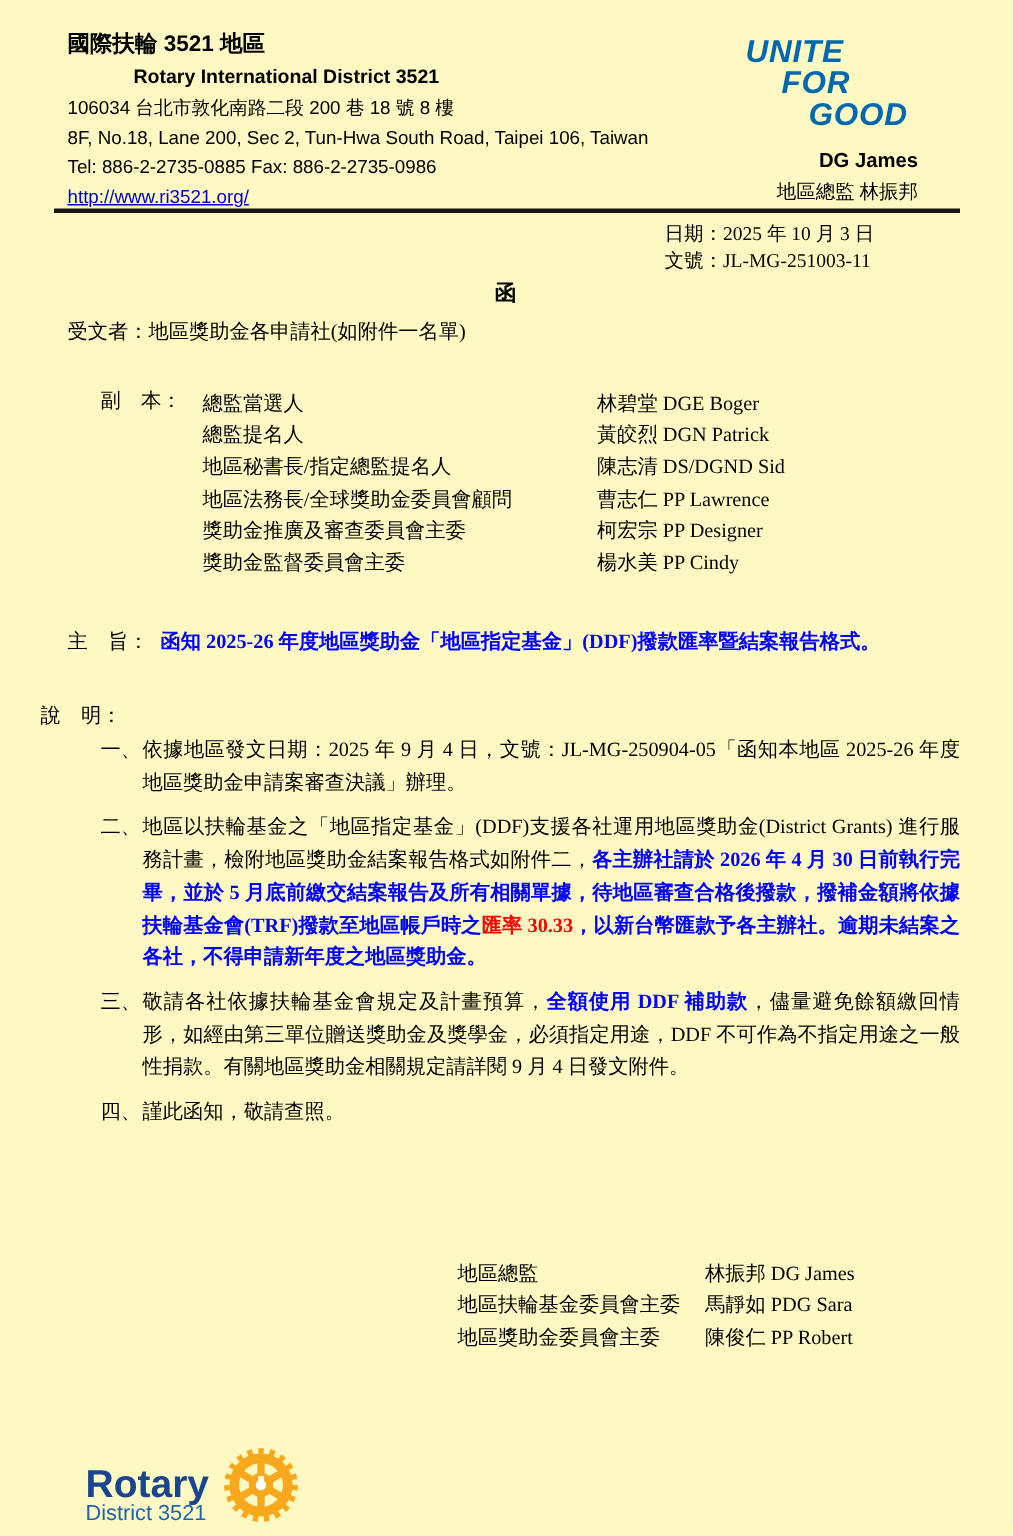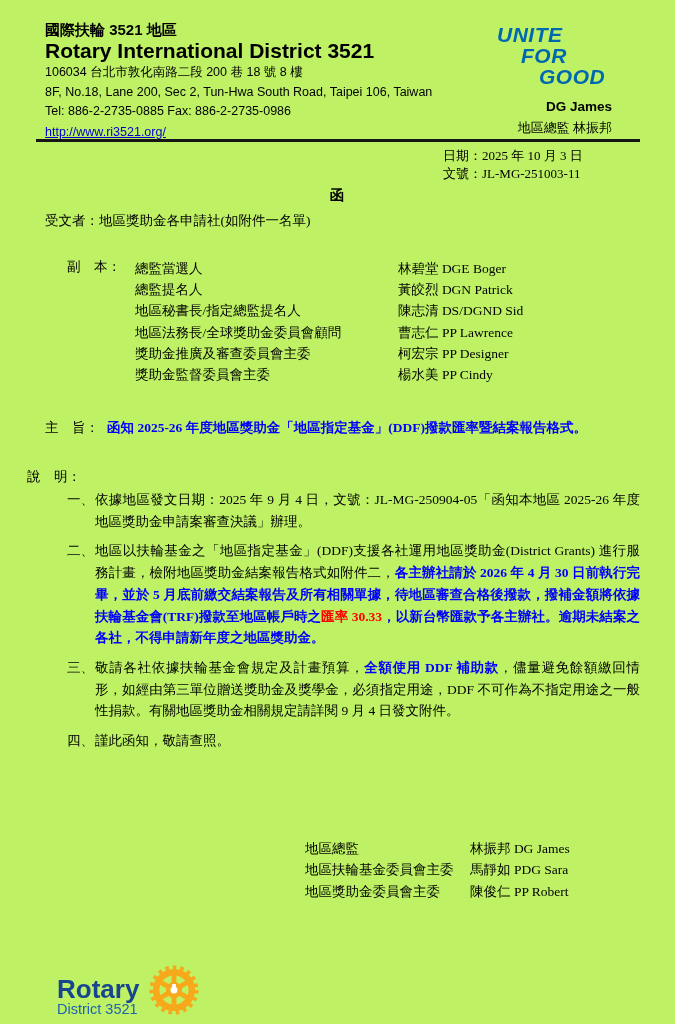--- a/index.html
+++ b/index.html
@@ -1,25 +1,25 @@
 <!DOCTYPE html>
 <html><head>
 <meta charset="utf-8">
 <style>
   html,body{margin:0;padding:0;background:#e8e8e8;}
   .page{
-    position:relative;width:675px;height:1024px;background:#bef264;
+    position:relative;width:675px;height:1024px;background:#fef9c3;
     font-family:"Liberation Serif","DejaVu Serif",serif;color:#000;
     overflow:hidden;margin:0 auto;
   }
 
   
   .hdr-left{position:absolute;left:45px;top:20px;}
   .org-zh{font-size:15px;font-weight:600;line-height:19px;font-family:"Liberation Sans","DejaVu Sans",sans-serif;}
-  .org-en{font-size:21px;font-weight:600;line-height:24px;font-family:"Liberation Sans","DejaVu Sans",sans-serif;}
+  .org-en{font-size:13px;font-weight:600;line-height:24px;font-family:"Liberation Sans","DejaVu Sans",sans-serif;margin-left:44px;}
   .addr{font-size:12.5px;line-height:19.5px;font-family:"Liberation Sans","DejaVu Sans",sans-serif;}
   .weblink{font-size:12.5px;line-height:19.5px;color:#0000cc;text-decoration:underline;font-family:"Liberation Sans","DejaVu Sans",sans-serif;}
 
   .slogan{position:absolute;left:497px;top:24px;color:#0067b1;font-style:italic;font-weight:800;
     font-size:21px;line-height:21px;letter-spacing:.5px;font-family:"Liberation Sans","DejaVu Sans",sans-serif;}
   .slogan .l2{margin-left:24px;}
   .slogan .l3{margin-left:42px;}
 
   .dg-block{position:absolute;right:63px;top:97px;text-align:right;}
   .dg-en{font-size:13.5px;line-height:20px;font-family:"Liberation Sans","DejaVu Sans",sans-serif;font-weight:bold;}

